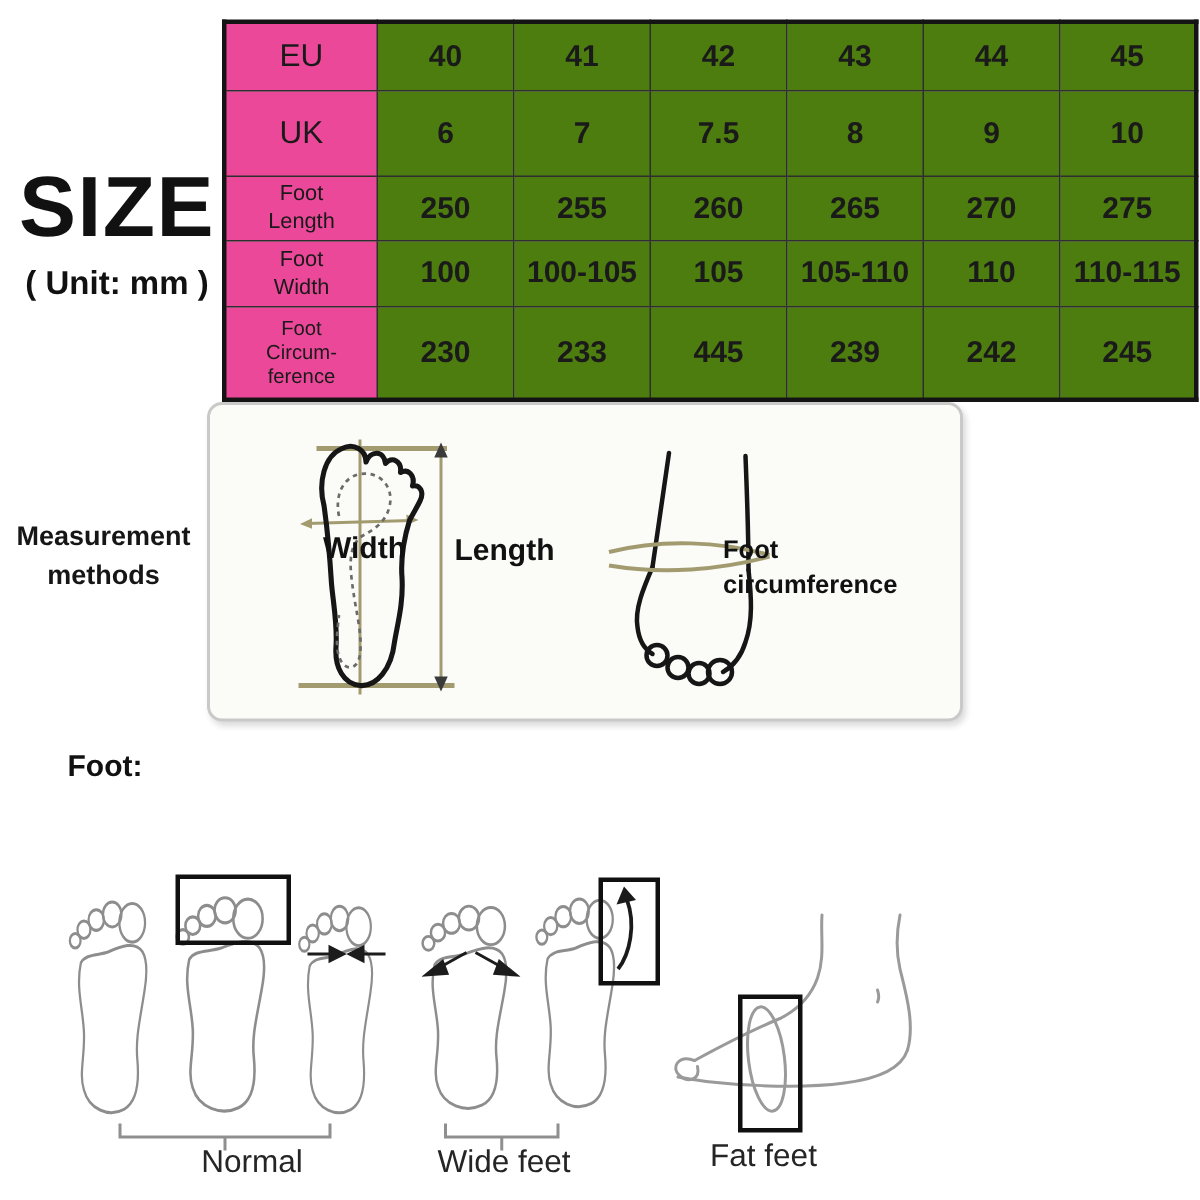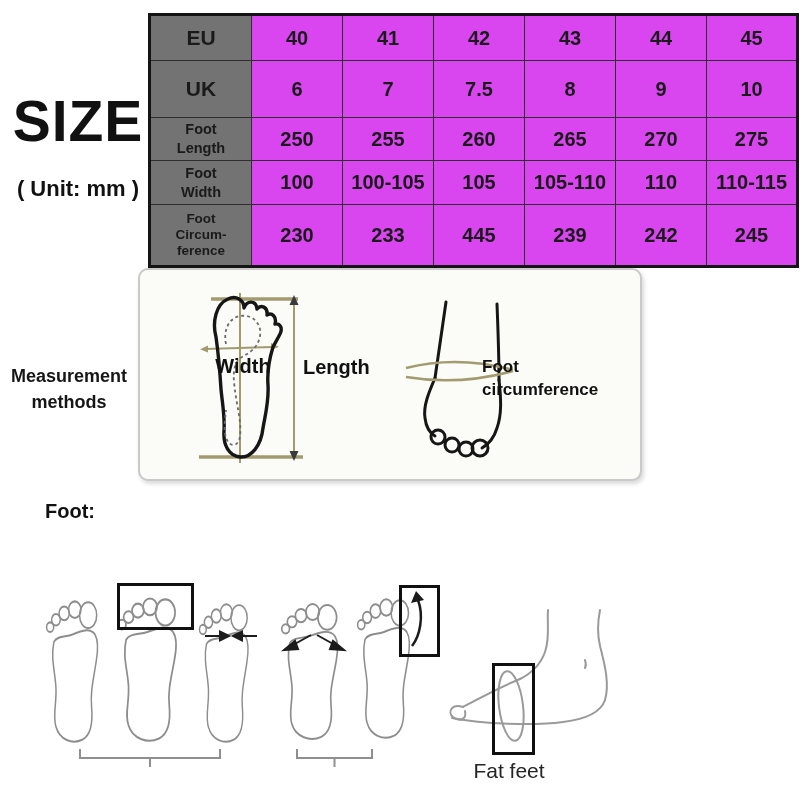--- a/index.html
+++ b/index.html
@@ -1,37 +1,37 @@
 <!DOCTYPE html>
 <html><head>
 <meta charset="utf-8">
 <style>
   html,body{margin:0;padding:0;background:#fff;}
   #stage{
     position:relative;width:800px;height:800px;background:#ffffff;overflow:hidden;
     font-family:"Liberation Sans","DejaVu Sans",sans-serif;color:#1a1a1a;
   }
   
-  .size-title{position:absolute;left:8px;top:88px;width:140px;text-align:center;
+  .size-title{position:absolute;left:8px;top:105px;width:140px;text-align:center;
     font-size:57px;font-weight:800;letter-spacing:1px;color:#111;}
   .size-unit{position:absolute;left:0px;top:160px;width:156px;text-align:center;
     font-size:22px;font-weight:700;color:#111;margin-top:16px;}
   
   table.size-table{position:absolute;left:148px;top:13px;border-collapse:collapse;
     table-layout:fixed;border:3px solid #141414;}
   table.size-table th,table.size-table td{
     border:1.8px solid #2e2e2e;text-align:center;vertical-align:middle;padding:0;}
-  table.size-table th{background:#737373;font-weight:700;white-space:pre-line;}
-  table.size-table td{background:#d946ef;font-weight:700;font-size:20px;}
+  table.size-table th{background:#ec4899;font-weight:400;white-space:pre-line;}
+  table.size-table td{background:#4d7c0f;font-weight:700;font-size:20px;}
   tr.r0{height:46px;} tr.r1{height:57px;} tr.r2{height:43px;} tr.r3{height:44px;} tr.r4{height:62px;}
   tr.r0 th,tr.r1 th{font-size:21px;}
   tr.r2 th,tr.r3 th{font-size:14.5px;line-height:1.3;}
   tr.r4 th{font-size:13.5px;line-height:1.2;}
   
-  .measure-label{position:absolute;left:2px;top:363px;width:134px;text-align:center;
+  .measure-label{position:absolute;left:2px;top:344px;width:134px;text-align:center;
     font-size:18px;font-weight:700;line-height:1.45;color:#161616;}
   .panel{position:absolute;left:138px;top:268px;width:500px;height:209px;
     background:#fbfbf8;border:2px solid #c9c9c9;border-radius:10px;
     box-shadow:2px 3px 4px rgba(0,0,0,.15);}
   .panel .lbl{position:absolute;font-weight:700;color:#111;}
   .width-label{left:63px;top:85px;width:80px;text-align:center;font-size:20px;}
   .length-label{left:163px;top:86px;font-size:20px;}
   .circum-label{left:342px;top:86px;width:150px;text-align:left;font-size:17px;line-height:1.35;}
   .abs{position:absolute;}
   
@@ -233,15 +233,17 @@
   </svg>
   <div class="hl-rect" style="left:492px;top:663px;width:37px;height:86px"></div>
 
   <svg style="position:absolute;left:78px;top:747px" width="144" height="22" viewBox="0 0 144 22">
     <path d="M2,2 V11 H142 V2 M72,11 V20" fill="none" stroke="#8f8f8f" stroke-width="2"></path>
   </svg>
   <svg style="position:absolute;left:295px;top:747px" width="79" height="22" viewBox="0 0 79 22">
     <path d="M2,2 V11 H77 V2 M39.5,11 V20" fill="none" stroke="#8f8f8f" stroke-width="2"></path>
   </svg>
 
+  <div class="group-label" style="left:98px;top:763px;width:140px">Normal</div>
+  <div class="group-label" style="left:276px;top:763px;width:120px">Wide feet</div>
   <div class="group-label" style="left:449px;top:759px;width:120px">Fat feet</div>
 
 </div>
 
 </body></html>

